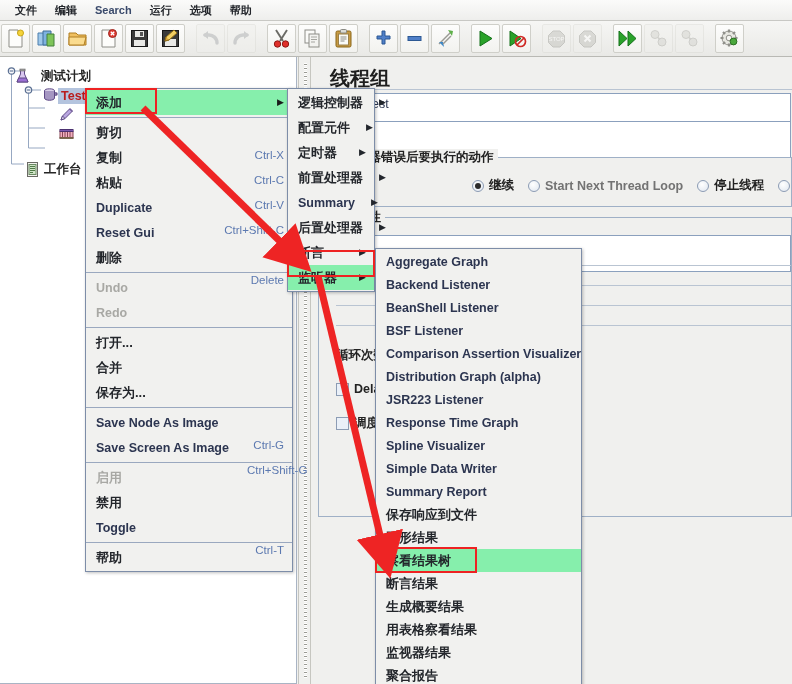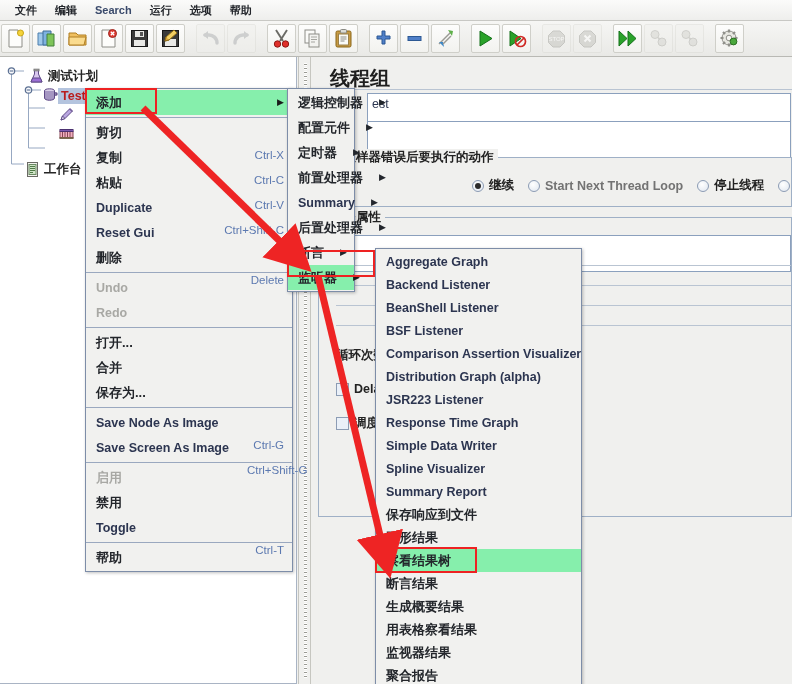--- a/index.html
+++ b/index.html
@@ -85,21 +85,21 @@
   }
   .mi.dis{color:#a8a8a4;}
   .mi.hl{background:#86efac;}
   .mi .arrow{
     margin-left:auto;padding-left:16px;color:#22262c;font-size:9px;line-height:1;
   }
   .mi.hl .arrow{color:#1a1a1a;}
   .msep{height:1px;background:#9aa8bf;margin:2px 0;}
   
   #ctxmenu{left:85px;top:88px;width:208px;}
-  #addmenu{left:287px;top:88px;width:68px;}
+  #addmenu{left:287px;top:88px;width:88px;}
   #listenmenu{left:375px;top:248px;width:207px;}
   #listenmenu .mi{height:23px;font-size:12.5px;}
   #listenmenu .mi.cjk{font-size:13px;}
   
   .redbox{position:absolute;border:2px solid #ee2222;box-sizing:border-box;pointer-events:none;}
   #rb-add{left:85px;top:88px;width:72px;height:26px;}
   #rb-listener{left:287px;top:250px;width:88px;height:27px;}
   #rb-result{left:375px;top:547px;width:102px;height:26px;}
   #arrows{position:absolute;left:0;top:0;width:792px;height:684px;pointer-events:none;}
   
@@ -333,21 +333,21 @@
       <path d="M28.5 91 L45 91"></path>
       <path d="M11.5 14 L24 14"></path>
       <path d="M28.5 33 L41 33"></path>
     </g>
     <circle cx="11.5" cy="14" r="3.2" fill="#fafbfd" stroke="#5a6f92" stroke-width="1.2"></circle>
     <path d="M9.6 14 h3.8" stroke="#5a6f92" stroke-width="1.1"></path>
     <circle cx="28.5" cy="33" r="3.2" fill="#fafbfd" stroke="#5a6f92" stroke-width="1.2"></circle>
     <path d="M26.6 33 h3.8" stroke="#5a6f92" stroke-width="1.1"></path>
   </svg>
   <div id="tree">
-      <div class="tnode" style="left: 28px; top: 6px;">
+      <div class="tnode" style="left: 14px; top: 6px; gap: 7px;">
         <span>
           <svg width="17" height="17" viewBox="0 0 17 17" style="display:block">
             <path d="M6.5 2h4v4l3.5 8H3L6.5 6z" fill="#d8c6ee" stroke="#5f4a87"></path>
             <path d="M4.6 10h7.8l1.6 4H3z" fill="#9b6fd4" stroke="#5f4a87"></path>
             <rect x="6" y="1.2" width="5" height="1.6" fill="#cfcfc9" stroke="#777"></rect>
           </svg>
         </span>
         <span class="tlabel">测试计划</span>
       </div>
       <div class="tnode" style="left: 41px; top: 25px;">
@@ -574,24 +574,24 @@
     <div class="mi latin">
       <span>Distribution Graph (alpha)</span>
     </div>
     <div class="mi latin">
       <span>JSR223 Listener</span>
     </div>
     <div class="mi latin">
       <span>Response Time Graph</span>
     </div>
     <div class="mi latin">
+      <span>Spline Visualizer</span>
+    </div>
+    <div class="mi latin">
       <span>Simple Data Writer</span>
-    </div>
-    <div class="mi latin">
-      <span>Spline Visualizer</span>
     </div>
     <div class="mi latin">
       <span>Summary Report</span>
     </div>
     <div class="mi cjk">
       <span>保存响应到文件</span>
     </div>
     <div class="mi cjk">
       <span>图形结果</span>
     </div>

